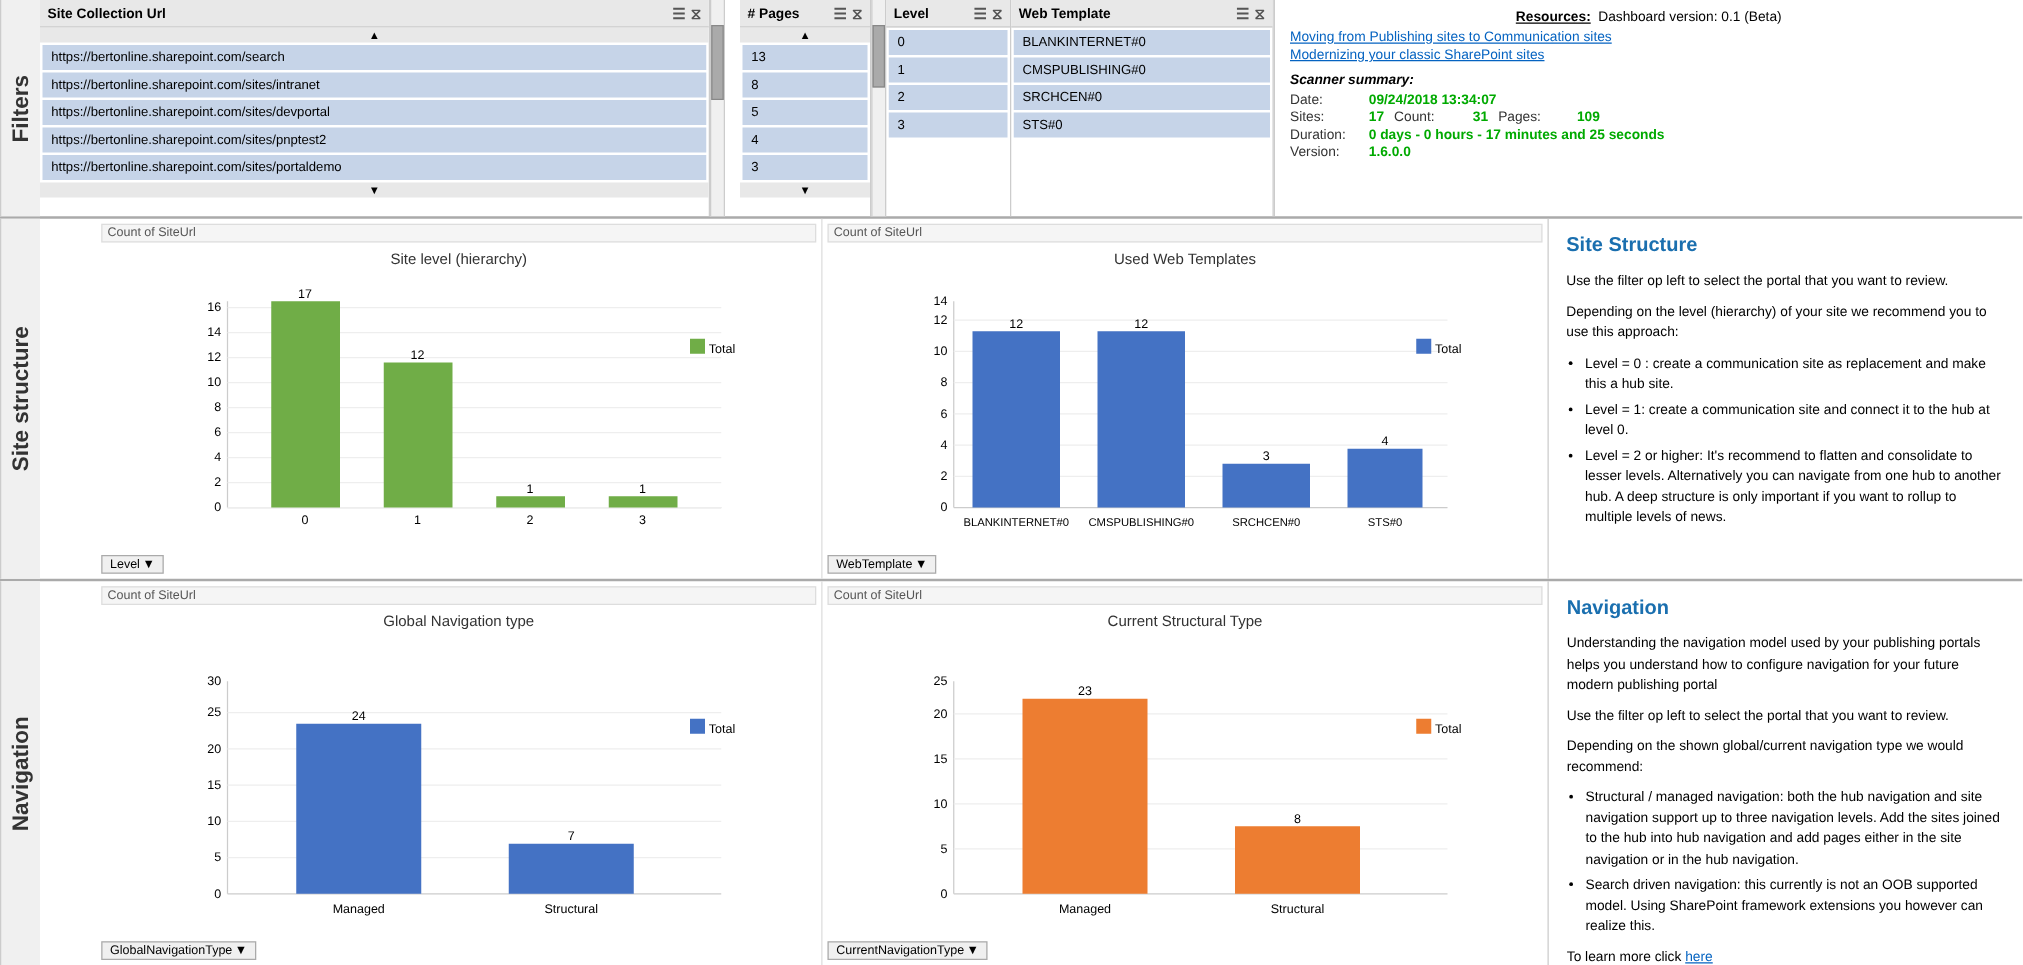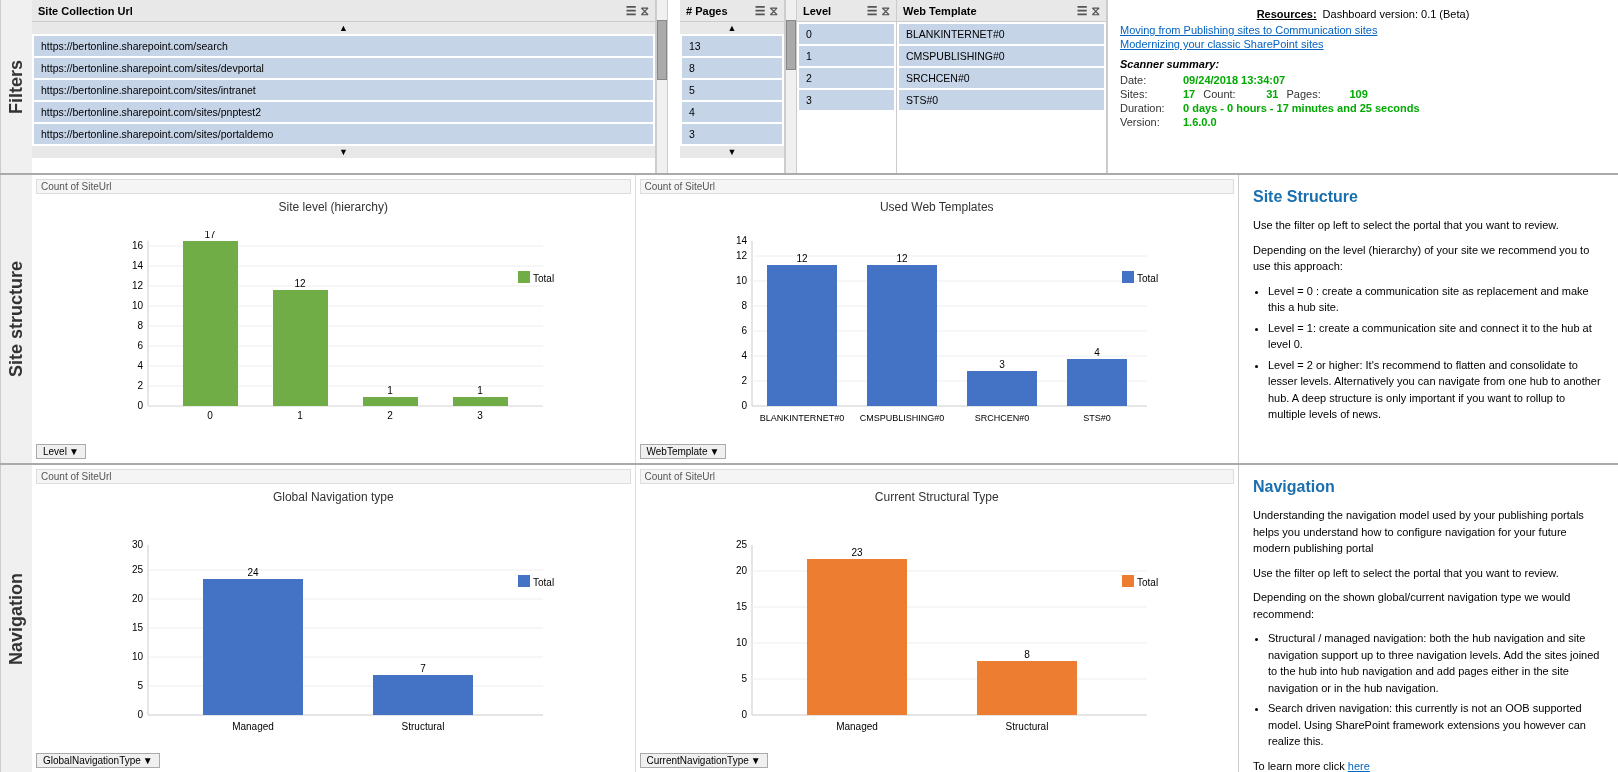--- a/index.html
+++ b/index.html
@@ -17,41 +17,41 @@
     .filter-column:last-child { border-right: none; }
 
     .filter-header { display: flex; align-items: center; justify-content: space-between; background: #e8e8e8; padding: 3px 6px; font-weight: bold; font-size: 11px; border-bottom: 1px solid #ccc; min-height: 22px; }
     .filter-header-icons { display: flex; gap: 4px; }
     .filter-icon { cursor: pointer; color: #555; font-size: 12px; }
 
     .filter-list { flex: 1; overflow-y: auto; position: relative; }
     .filter-item { padding: 3px 6px; background: #c6d4e8; margin: 2px; font-size: 10.5px; cursor: pointer; border: 1px solid transparent; }
     .filter-scroll-btn { text-align: center; background: #e8e8e8; cursor: pointer; padding: 1px; font-size: 9px; }
 
-    .col-site-url { width: 624px; }
+    .col-site-url { width: 536px; }
     .col-pages { width: 105px; margin-left: 12px; }
     .col-level { width: 100px; }
     .col-web-template { width: 210px; }
 
     
     .resources-panel { flex: 1; padding: 8px 12px; font-size: 11px; border-left: 1px solid #ccc; }
     .resources-title { font-weight: bold; text-decoration: underline; margin-bottom: 4px; }
     .resources-link { color: #0563c1; text-decoration: underline; cursor: pointer; display: block; margin-bottom: 2px; font-size: 11px; }
     .scanner-summary-title { font-weight: bold; margin-top: 8px; margin-bottom: 4px; font-style: italic; }
     .scanner-row { display: flex; gap: 8px; margin-bottom: 2px; align-items: center; }
     .scanner-label { color: #333; min-width: 55px; }
     .scanner-value { color: #00aa00; font-weight: bold; }
 
     
     .middle-section { display: flex; height: 290px; border-bottom: 2px solid #aaa; }
 
     
     .bottom-section { display: flex; height: 307px; }
 
-    .charts-area { display: flex; flex: 1; }
+    .charts-area { display: flex; flex: 1; margin-left: 45px; }
     .chart-panel { flex: 1; border-right: 1px solid #ddd; padding: 4px; display: flex; flex-direction: column; }
     .chart-panel:last-of-type { border-right: none; }
 
     .count-label { font-size: 10px; color: #555; background: #f5f5f5; border: 1px solid #ddd; padding: 1px 4px; display: inline-block; margin-bottom: 2px; }
     .chart-title { text-align: center; font-size: 12px; color: #333; margin: 4px 0; }
 
     .chart-svg-container { flex: 1; display: flex; align-items: flex-end; justify-content: center; }
 
     .chart-filter-btn { font-size: 10px; background: #f0f0f0; border: 1px solid #aaa; padding: 1px 6px; cursor: pointer; margin-top: 3px; display: inline-flex; align-items: center; gap: 2px; }
 
@@ -78,22 +78,22 @@
         <div class="filter-header">
           <span>Site Collection Url</span>
           <div class="filter-header-icons">
             <span class="filter-icon">☰</span>
             <span class="filter-icon">⧖</span>
           </div>
         </div>
         <div class="filter-list" style="position:relative;">
           <div class="filter-scroll-btn">▲</div>
           <div class="filter-item">https://bertonline.sharepoint.com/search</div>
+          <div class="filter-item">https://bertonline.sharepoint.com/sites/intranet</div>
           <div class="filter-item">https://bertonline.sharepoint.com/sites/devportal</div>
-          <div class="filter-item">https://bertonline.sharepoint.com/sites/intranet</div>
           <div class="filter-item">https://bertonline.sharepoint.com/sites/pnptest2</div>
           <div class="filter-item">https://bertonline.sharepoint.com/sites/portaldemo</div>
           <div class="filter-scroll-btn">▼</div>
         </div>
       </div>
 
       <div style="width:12px; background:#f0f0f0; border-right:1px solid #ccc; border-left:1px solid #ccc; display:flex; flex-direction:column; align-items:center; padding-top:20px;">
         <div style="width:10px; height:60px; background:#aaa; border:1px solid #888;"></div>
       </div>
 

